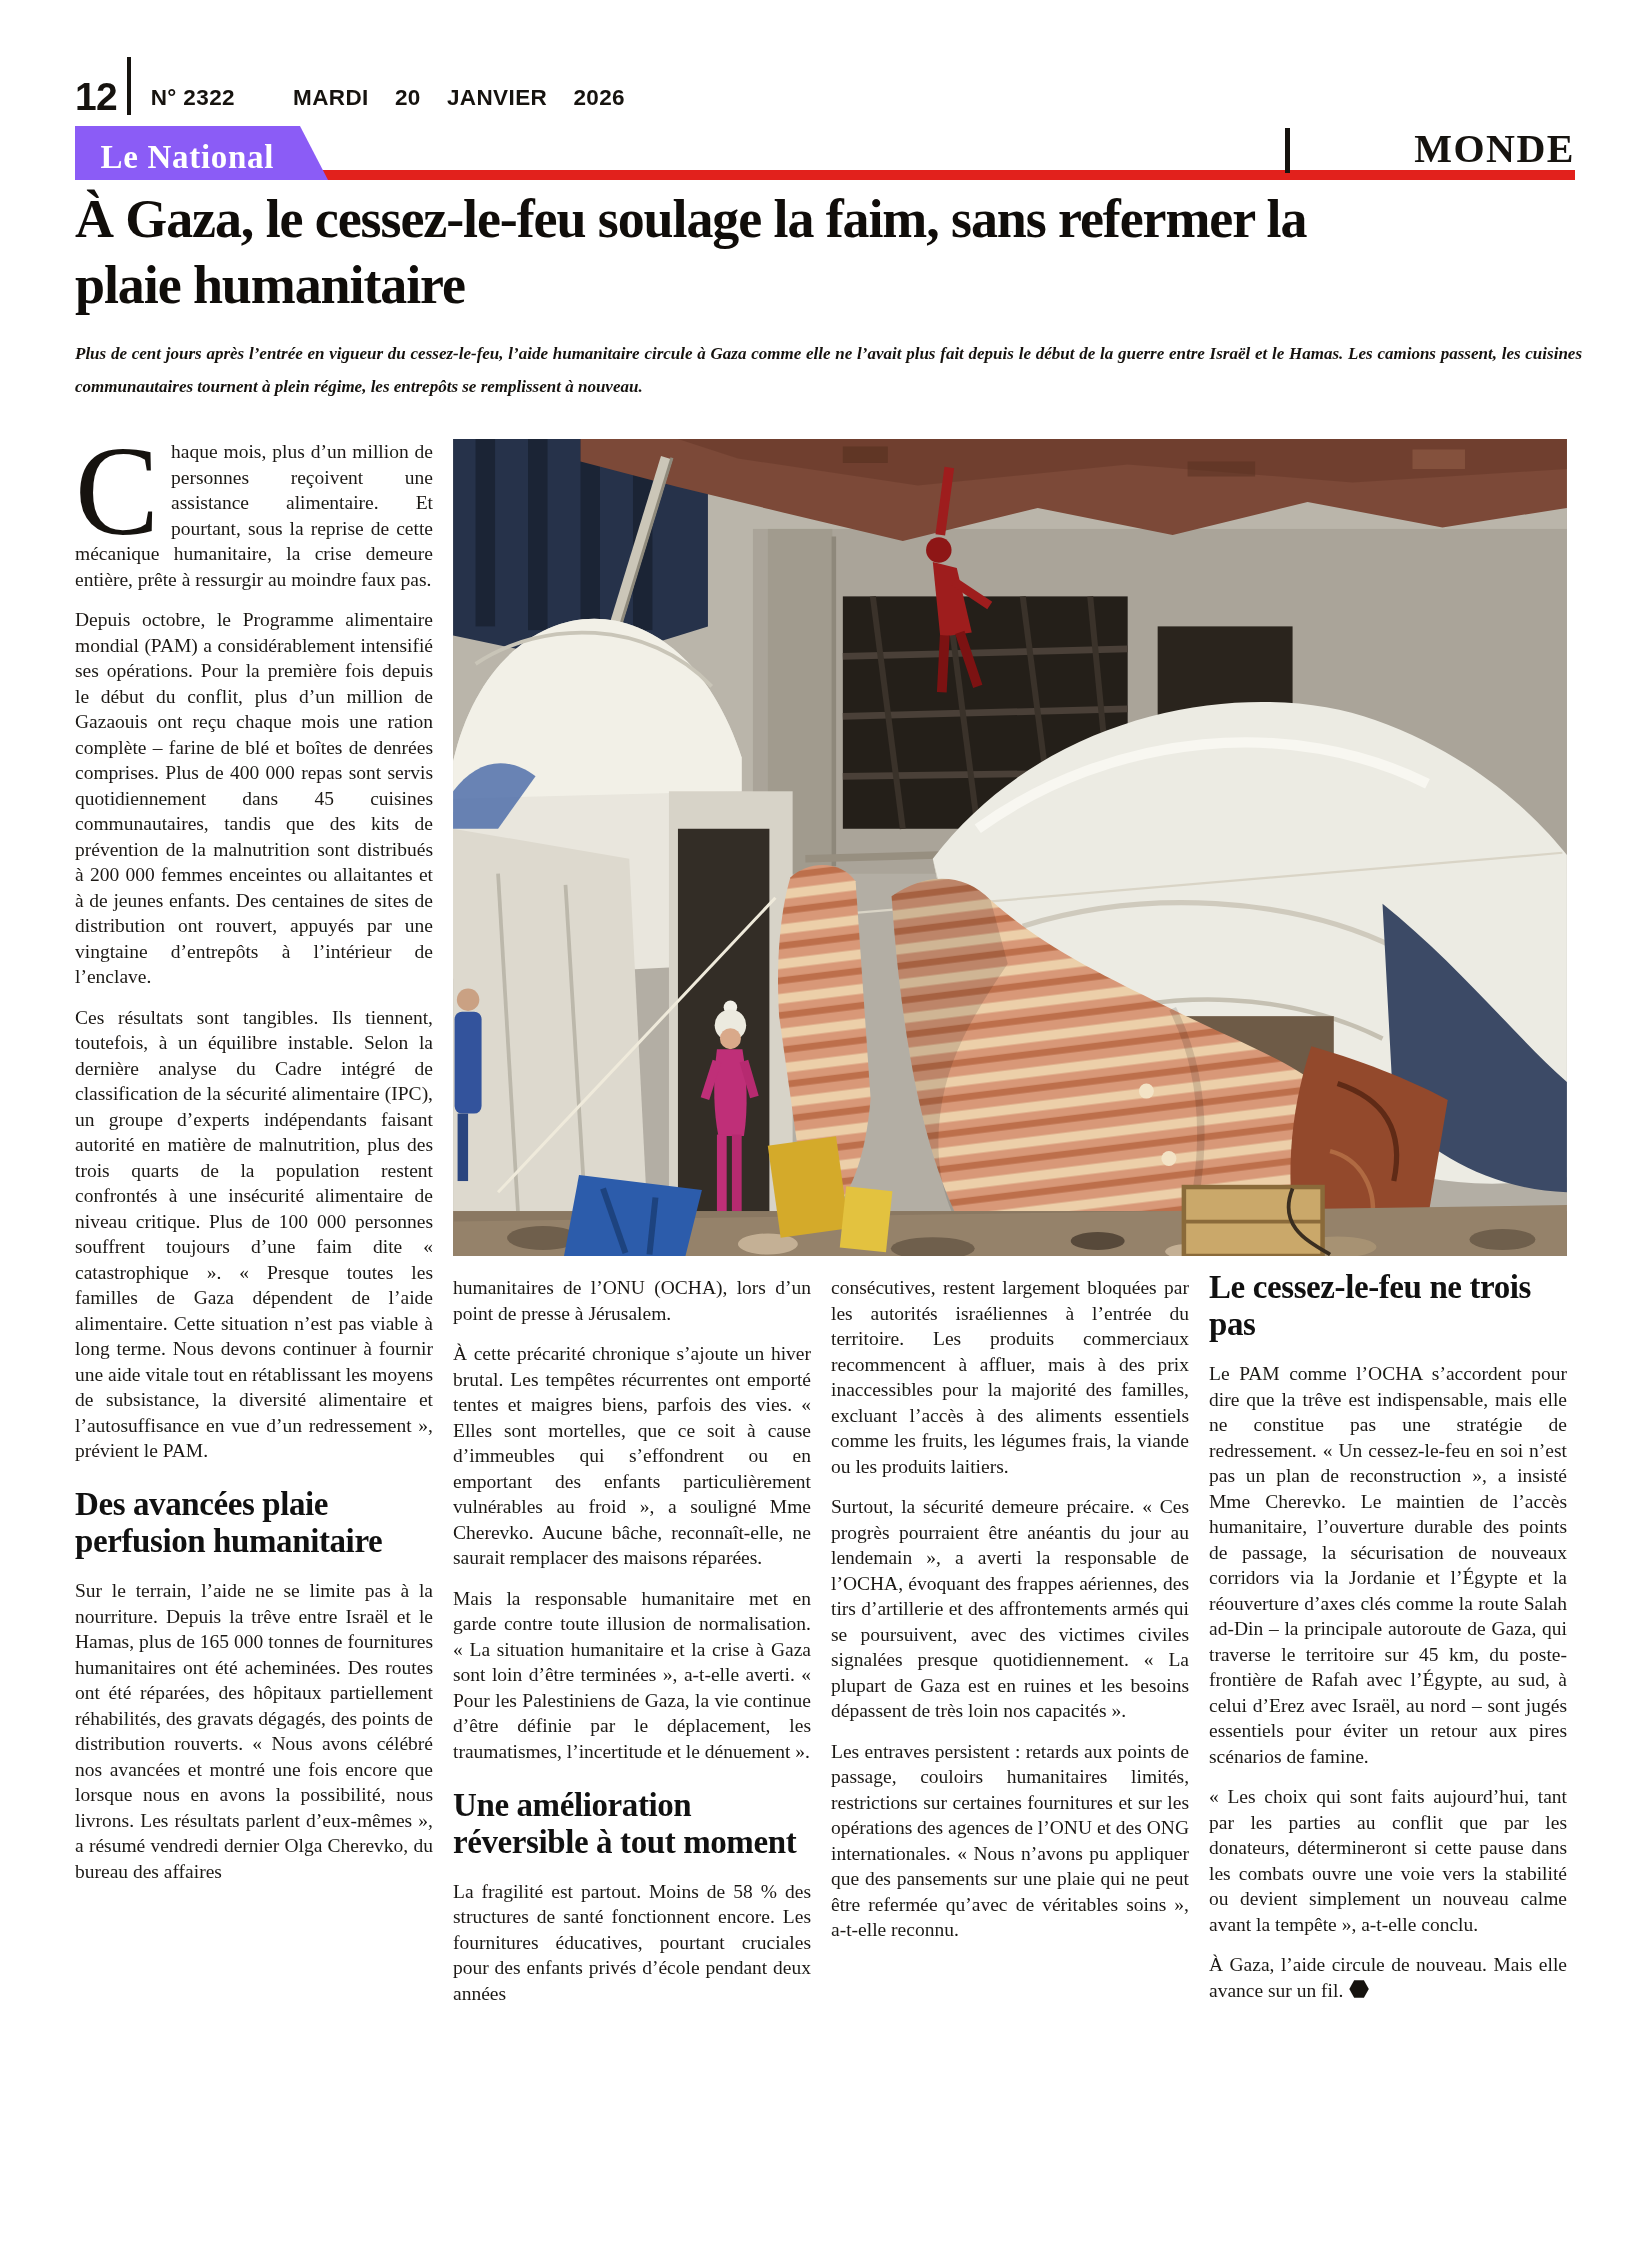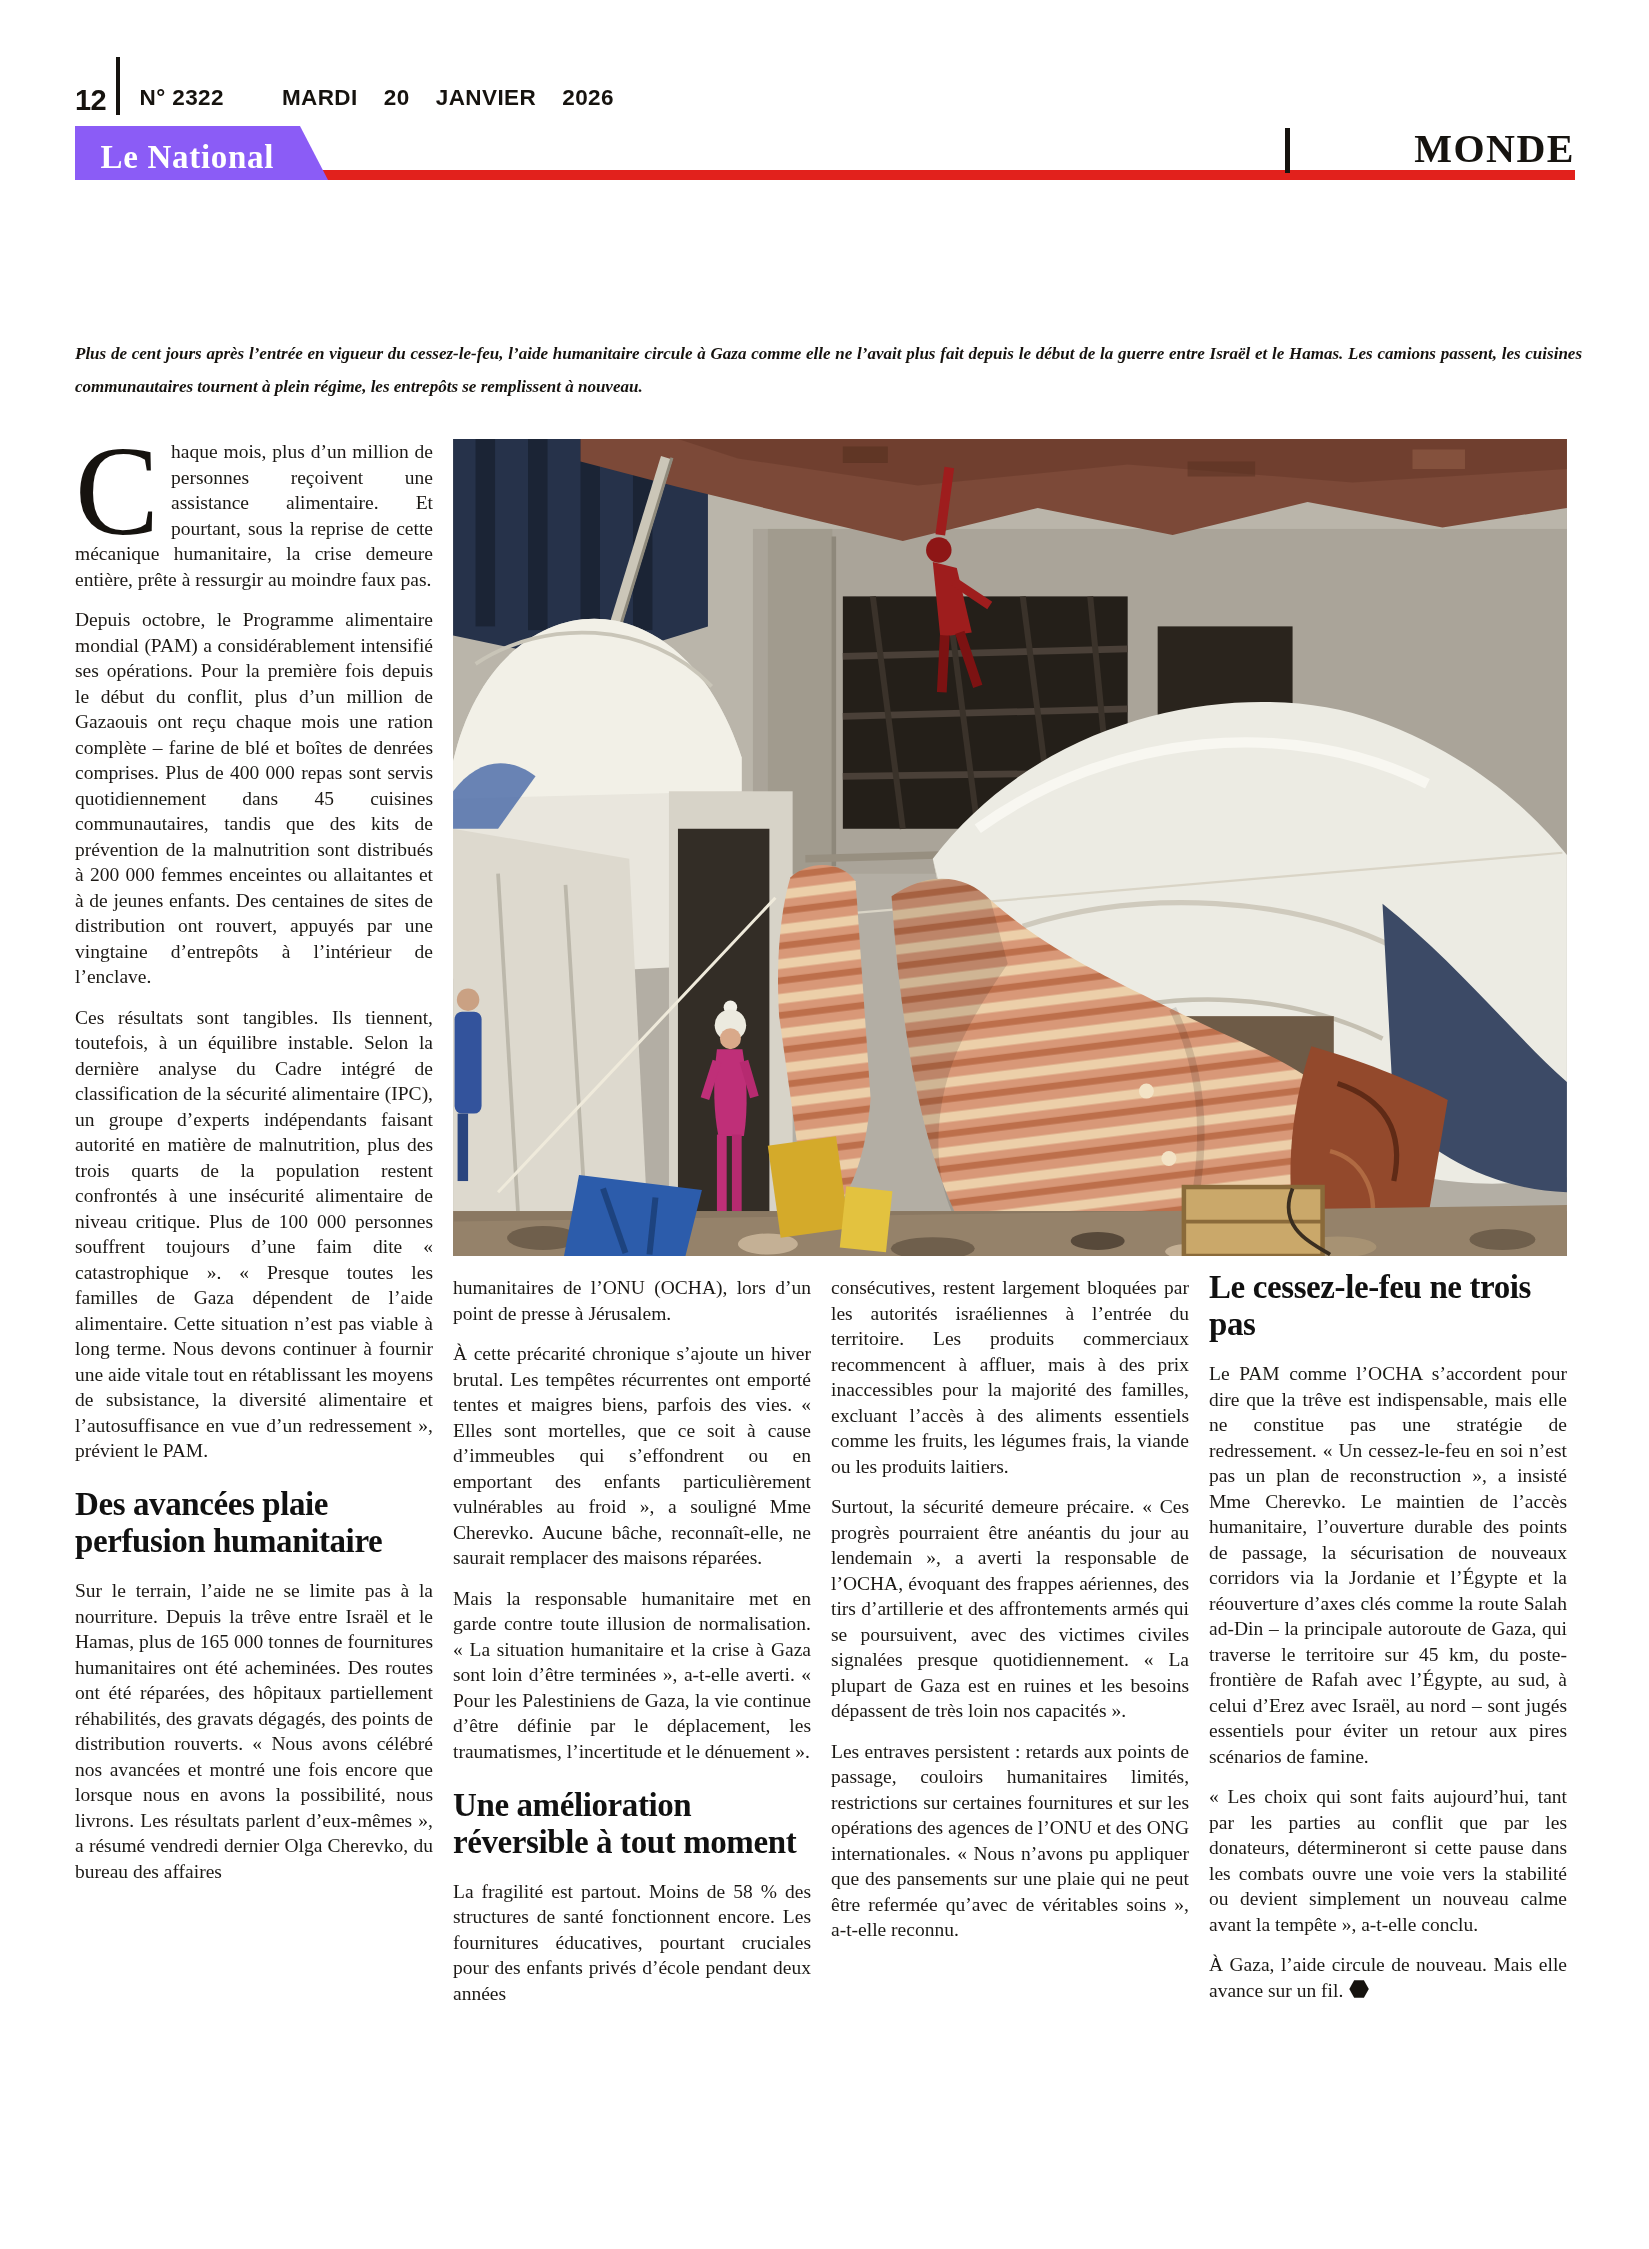--- a/index.html
+++ b/index.html
@@ -10,21 +10,21 @@
     font-family:"Liberation Serif", serif;
     color:#1c1915;
     overflow:hidden;
   }
   
   .kicker{
     position:absolute;top:55px;left:75px;right:75px;height:60px;
     display:flex;align-items:flex-end;
     font-family:"Liberation Sans", sans-serif;font-weight:bold;color:#16130f;
   }
-  .page-number{font-size:29px;line-height:.95;letter-spacing:-0.7px;margin-top:40px;}
+  .page-number{font-size:39px;line-height:.95;letter-spacing:-0.7px;margin-top:40px;}
   .kicker-divider{width:3.7px;height:58px;background:#16130f;margin:0 19.5px 0 10.5px;}
   .issue-number{font-size:22.5px;padding-bottom:3.7px;letter-spacing:0.4px;}
   .issue-date{font-size:22.5px;padding-bottom:3.7px;margin-left:58px;word-spacing:19.5px;letter-spacing:0.4px;}
   
   .banner{position:absolute;top:126px;left:75px;right:75px;height:54px;}
   .banner-rule{position:absolute;left:0;right:0;bottom:0;height:9.7px;background:#e2211c;}
   .banner-flag{
     position:absolute;left:0;top:0;width:253px;height:54px;background:#8b5cf6;
     clip-path:polygon(0 0, 225px 0, 253px 100%, 0 100%);
     display:flex;align-items:flex-end;
@@ -89,20 +89,24 @@
 
   <div class="banner">
     <div class="banner-rule"></div>
     <div class="banner-flag">
       <span class="masthead-title">Le National</span>
     </div>
     <div class="section-divider"></div>
     <div class="section-title">MONDE</div>
   </div>
 
+  <h1 class="headline">
+    <span>À Gaza, le cessez-le-feu soulage la faim, sans refermer la</span>
+    <span>plaie humanitaire</span>
+  </h1>
 
   <p class="lede">Plus de cent jours après l’entrée en vigueur du cessez-le-feu, l’aide humanitaire circule à Gaza comme elle ne l’avait plus fait depuis le début de la guerre entre Israël et le Hamas. Les camions passent, les cuisines communautaires tournent à plein régime, les entrepôts se remplissent à nouveau.</p>
 
   <figure class="photo-frame" style="margin:0">
     <svg width="1114" height="817" viewBox="0 0 1486 1090" xmlns="http://www.w3.org/2000/svg">
       <defs>
         <pattern id="stripePat" width="64" height="46" patternUnits="userSpaceOnUse" patternTransform="rotate(-7)">
           <rect width="64" height="46" fill="#d89878"></rect>
           <rect y="6" width="64" height="13" fill="#eccfa9"></rect>
           <rect y="30" width="64" height="9" fill="#bd6f4b"></rect>

